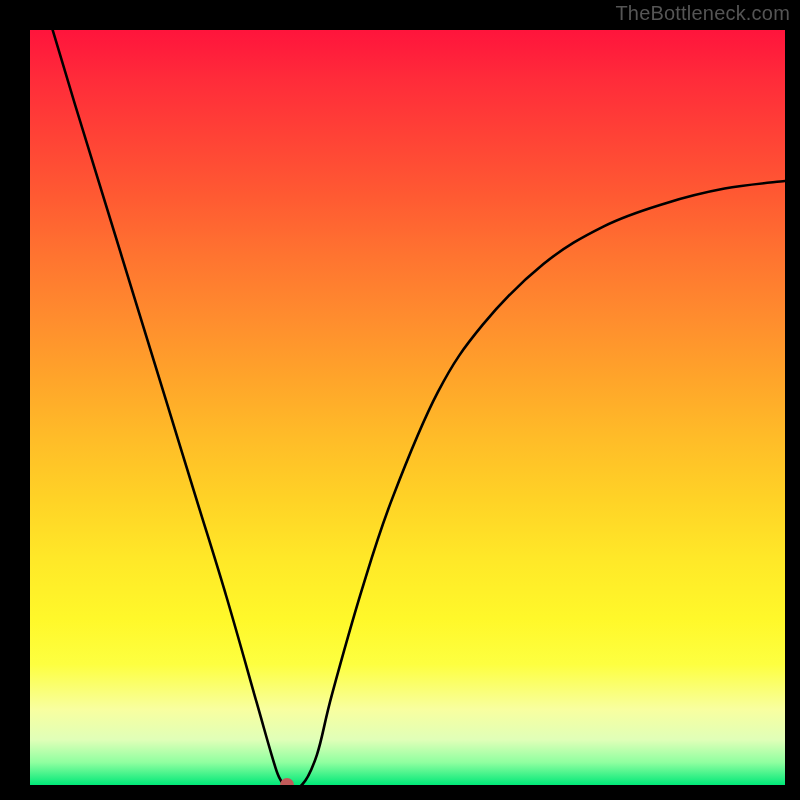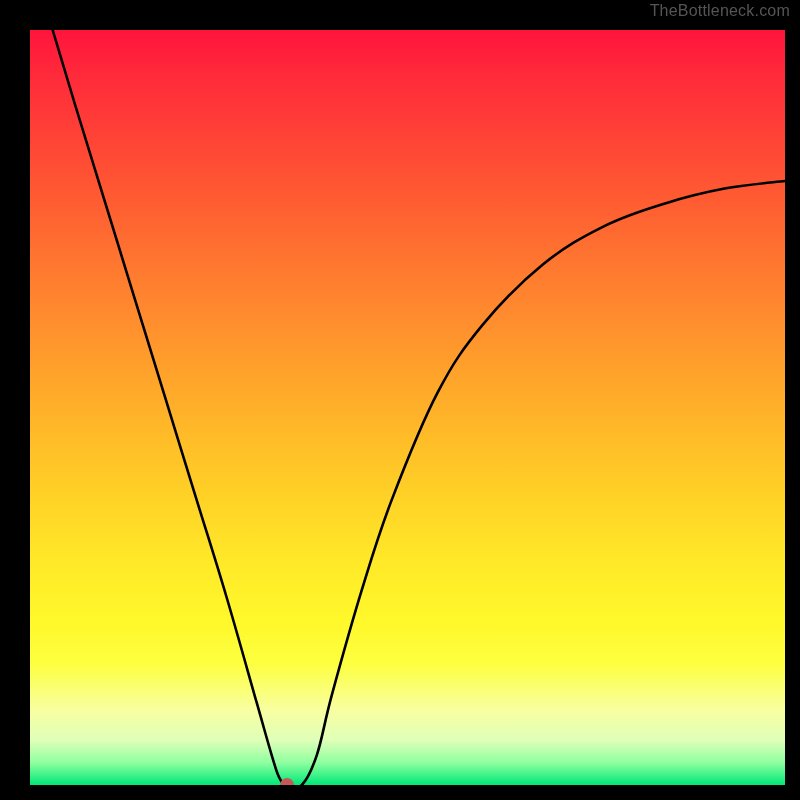--- a/index.html
+++ b/index.html
@@ -15,21 +15,21 @@
     position: relative;
     width: 800px;
     height: 800px;
     background: #000;
   }
   .watermark {
     position: absolute;
     top: 2px;
     right: 10px;
     color: #555;
-    font-size: 16px;
+    font-size: 20px;
     font-weight: 500;
     letter-spacing: 0.2px;
     z-index: 5;
   }
   .plot-area {
     position: absolute;
     left: 30px;
     top: 30px;
     width: 755px;
     height: 755px;

